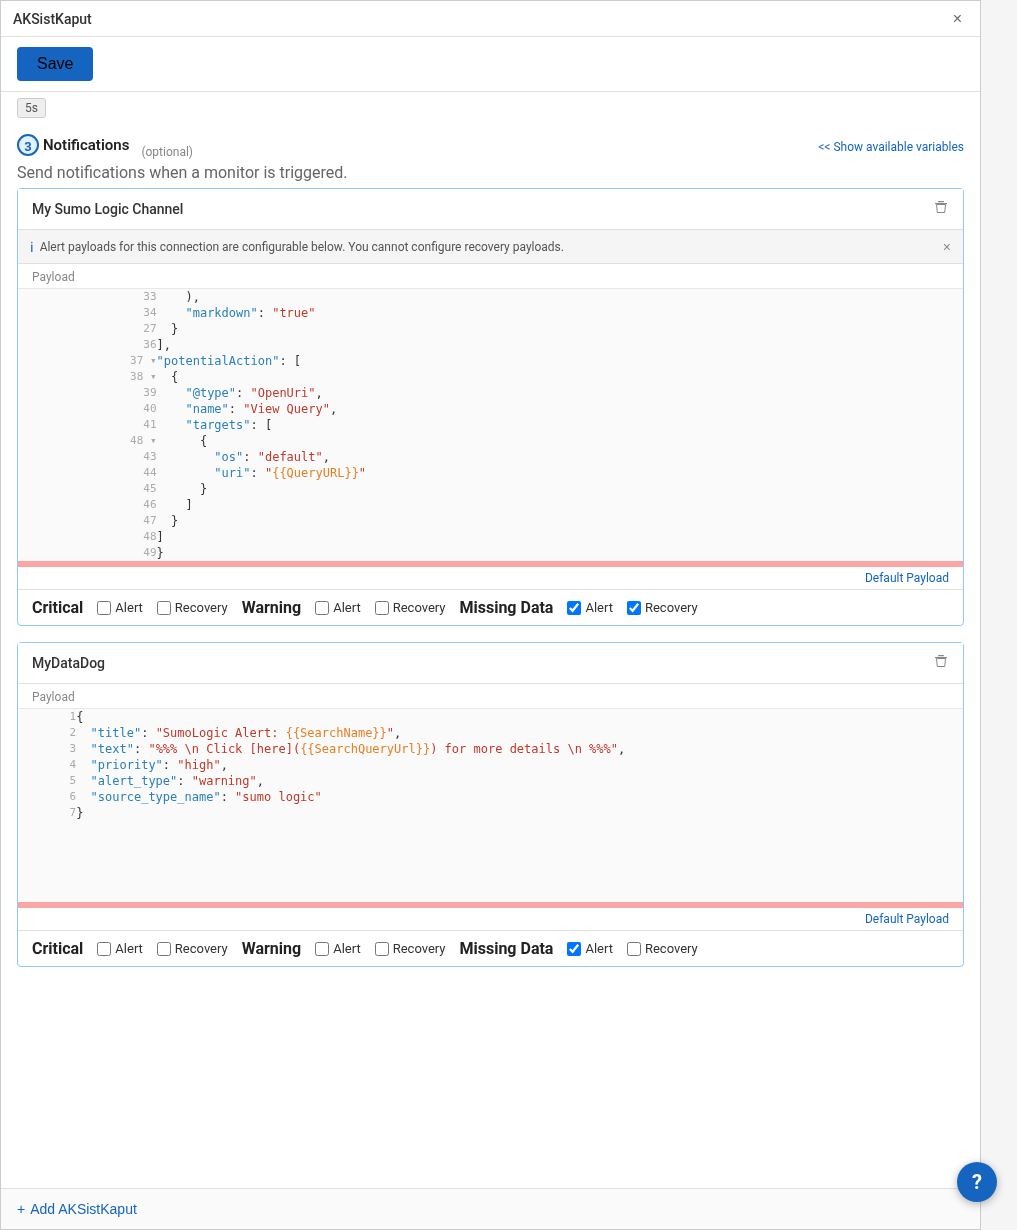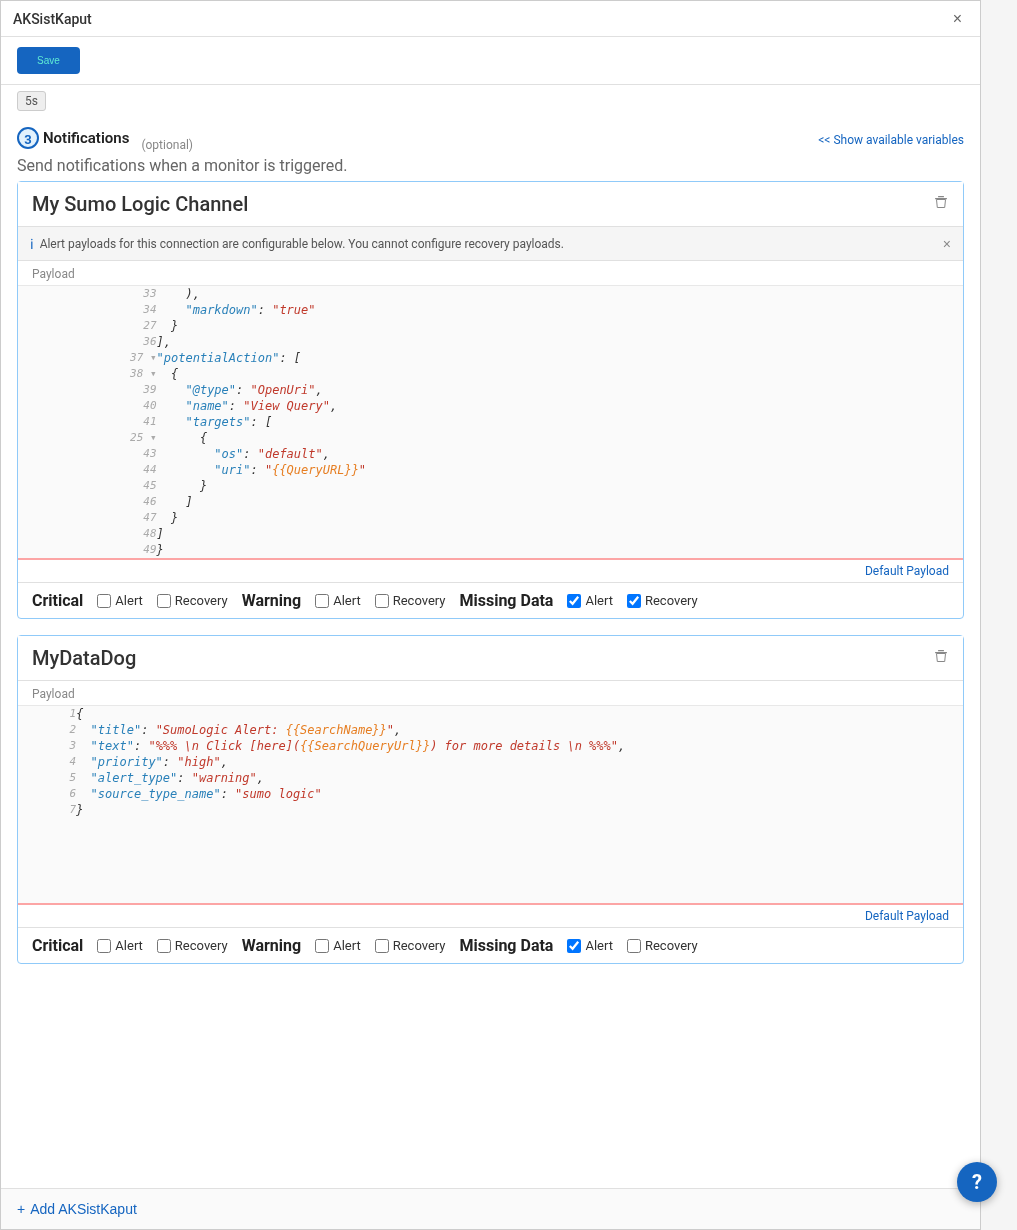--- a/index.html
+++ b/index.html
@@ -39,25 +39,25 @@
       background: none;
       border: none;
       padding: 2px 6px;
     }
     .toolbar {
       padding: 10px 16px;
       border-bottom: 1px solid #e0e0e0;
     }
     .save-button {
       background: #1565c0;
-      color: #5eead4;
+      color: #000000;
       border: none;
       border-radius: 4px;
       padding: 8px 20px;
-      font-size: 10px;
+      font-size: 16px;
       font-weight: 500;
       cursor: pointer;
     }
     .step-badge {
       display: inline-block;
       background: #e3f2fd;
       color: #1565c0;
       border-radius: 50%;
       width: 22px;
       height: 22px;
@@ -118,21 +118,21 @@
     }
     .card-header {
       display: flex;
       align-items: center;
       justify-content: space-between;
       padding: 10px 14px;
       border-bottom: 1px solid #e0e0e0;
       background: #fff;
     }
     .card-title {
-      font-size: 20px;
+      font-size: 14px;
       font-weight: 500;
       color: #333;
     }
     .delete-btn {
       background: none;
       border: none;
       cursor: pointer;
       color: #888;
       font-size: 16px;
     }
@@ -163,26 +163,25 @@
       border: none;
     }
     .payload-label {
       font-size: 12px;
       color: #888;
       padding: 6px 14px 4px 14px;
     }
     .code-area {
       background: #fafafa;
       border-top: 1px solid #e8e8e8;
-      border-bottom: 2px solid #fca5a5;
+      border-bottom: 6px solid #fca5a5;
       font-family: "Consolas", "Monaco", monospace;
       font-size: 12px;
       overflow: hidden;
       position: relative;
-      font-style: italic;
     }
     .code-scroll {
       overflow-y: auto;
       max-height: 290px;
       position: relative;
     }
     .code-table {
       width: 100%;
       border-collapse: collapse;
     }
@@ -374,21 +373,21 @@
                 </tr>
                 <tr>
                   <td class="line-num">40</td>
                   <td class="line-code">    <span class="kw-key">"name"</span>: <span class="kw-string">"View Query"</span>,</td>
                 </tr>
                 <tr>
                   <td class="line-num">41</td>
                   <td class="line-code">    <span class="kw-key">"targets"</span>: [</td>
                 </tr>
                 <tr>
-                  <td class="line-num">25 ▾</td>
+                  <td class="line-num">48 ▾</td>
                   <td class="line-code">      {</td>
                 </tr>
                 <tr>
                   <td class="line-num">43</td>
                   <td class="line-code">        <span class="kw-key">"os"</span>: <span class="kw-string">"default"</span>,</td>
                 </tr>
                 <tr>
                   <td class="line-num">44</td>
                   <td class="line-code">        <span class="kw-key">"uri"</span>: <span class="kw-string">"<span class="kw-template">{{QueryURL}}</span>"</span></td>
                 </tr>

